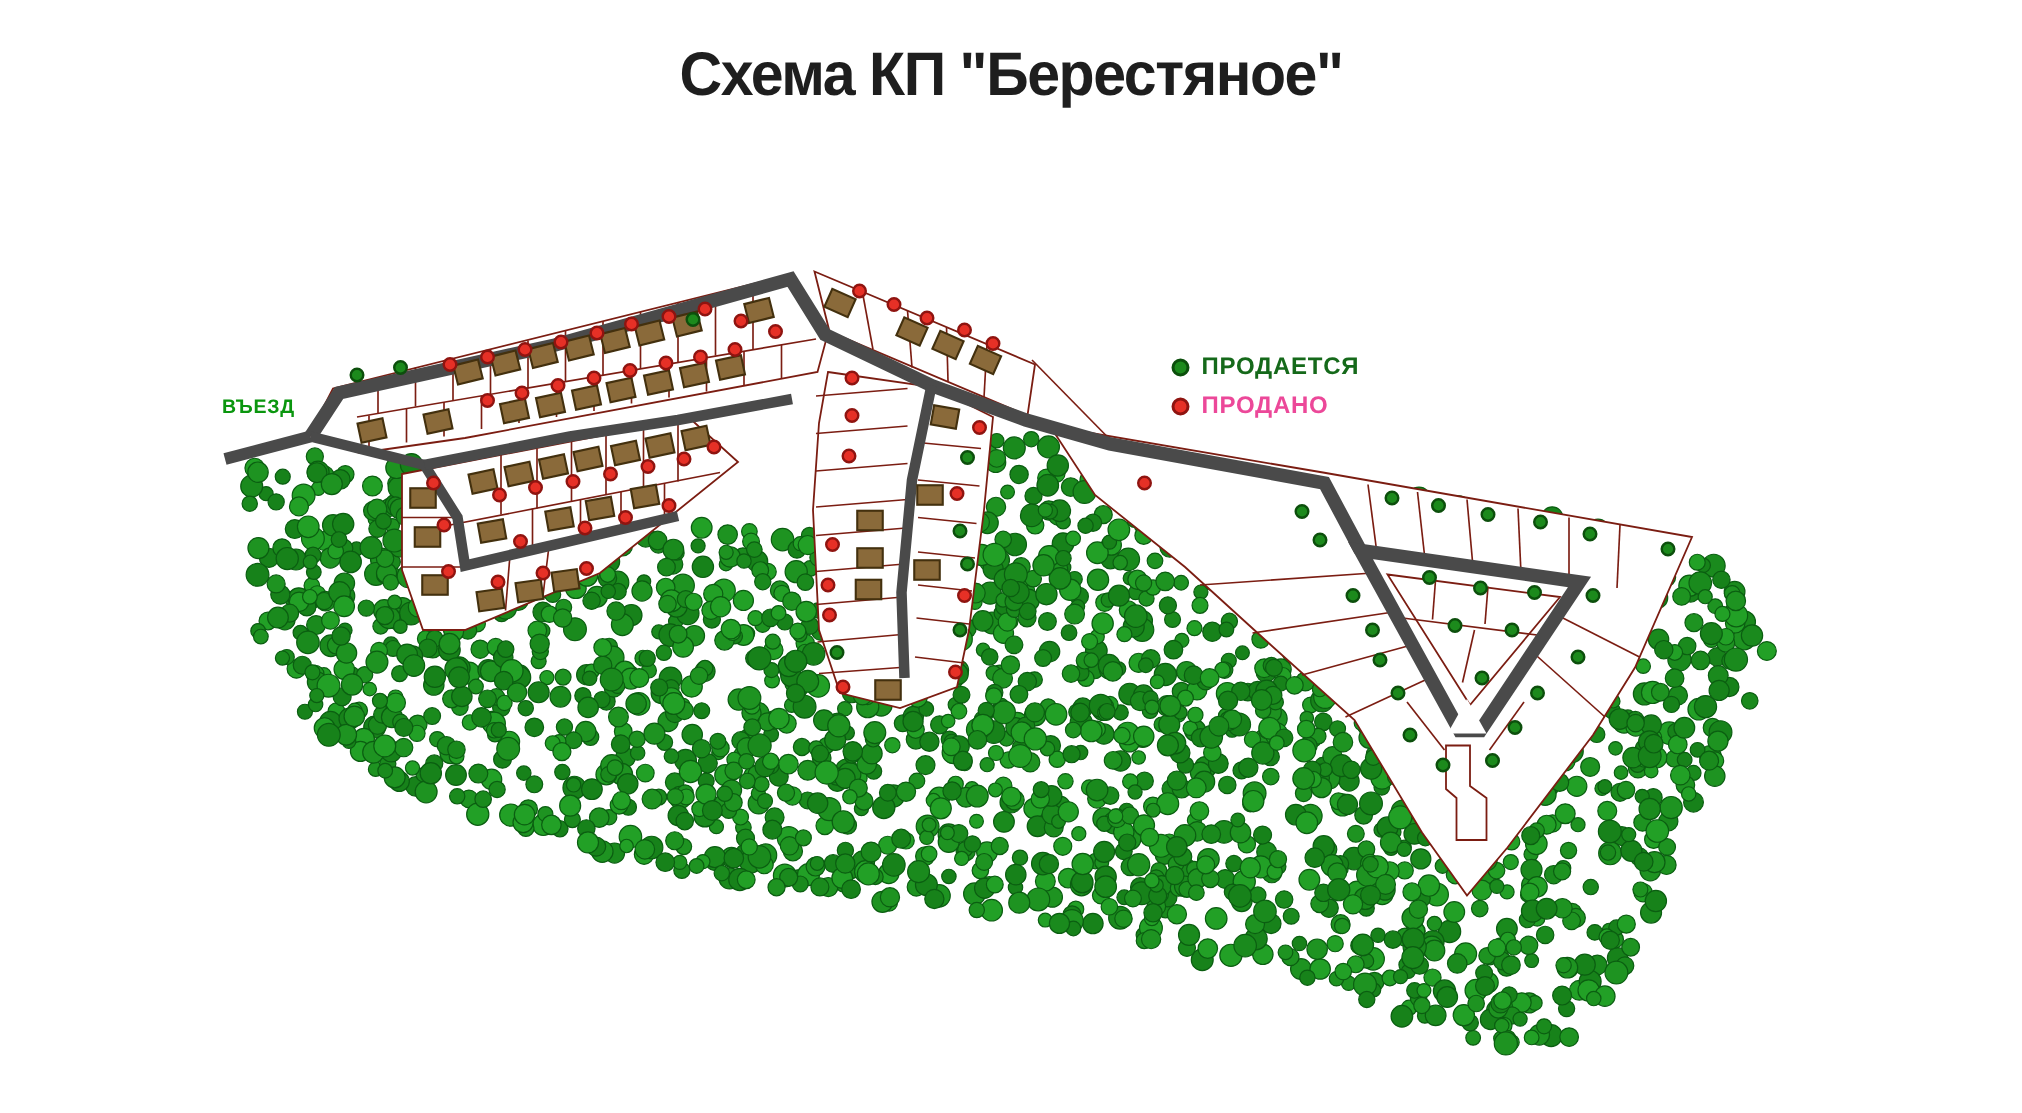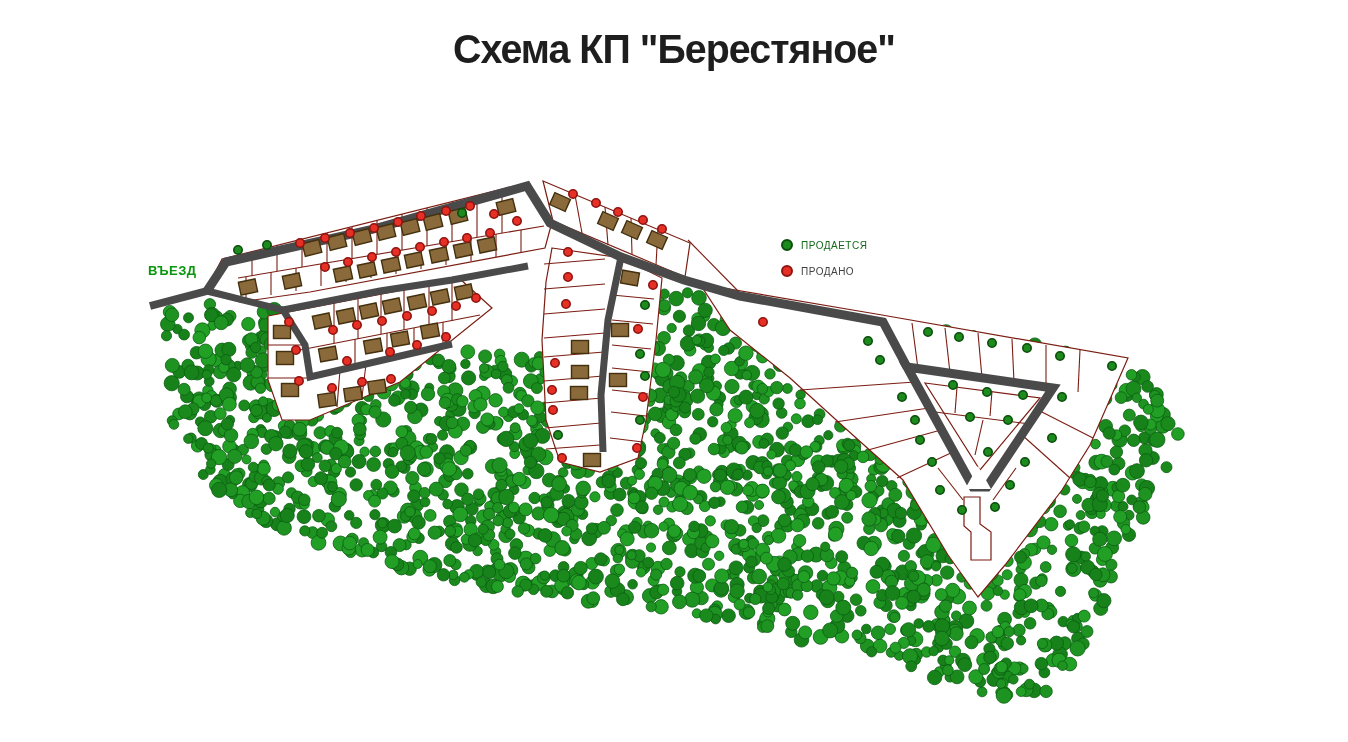--- a/index.html
+++ b/index.html
@@ -7,23 +7,23 @@
          font-family:"Liberation Sans", sans-serif;}
   .map-svg{position:absolute;left:0;top:0;}
   .title{position:absolute;top:26px;left:0;width:100%;text-align:center;
          font-size:41px;font-weight:bold;color:#1e1e1e;letter-spacing:-1px;
          transform:scaleX(.96);}
   .legend{position:absolute;left:781px;top:236px;}
   .legend-row{display:flex;align-items:center;height:18px;margin-bottom:8px;}
   .dot{width:8px;height:8px;border-radius:50%;margin-right:8px;flex:0 0 auto;}
   .dot-green{background:#1c8a1c;border:2px solid #0c4f0c;}
   .dot-red{background:#e63026;border:2px solid #8f1410;}
-  .legend-label{font-size:10px;font-weight:normal;letter-spacing:.5px;text-align:center;}
+  .legend-label{font-size:16px;font-weight:bold;letter-spacing:.5px;text-align:center;}
   .legend-label.sale{color:#15691a;}
-  .legend-label.sold{color:#404040;}
+  .legend-label.sold{color:#ec4899;}
   .entrance{position:absolute;left:148px;top:263px;font-size:13px;font-weight:bold;
             color:#0a960e;letter-spacing:.5px;text-align:right;}
 </style>
 </head>
 <body>
 
 <div class="stage">
   <svg id="map-svg" class="map-svg" width="1348" height="742" viewBox="0 0 1348 742">
       <g>
         <circle cx="686.8" cy="508.2" r="6.4" fill="#1e9321" stroke="#0b5e11" stroke-width="0.8"></circle>

